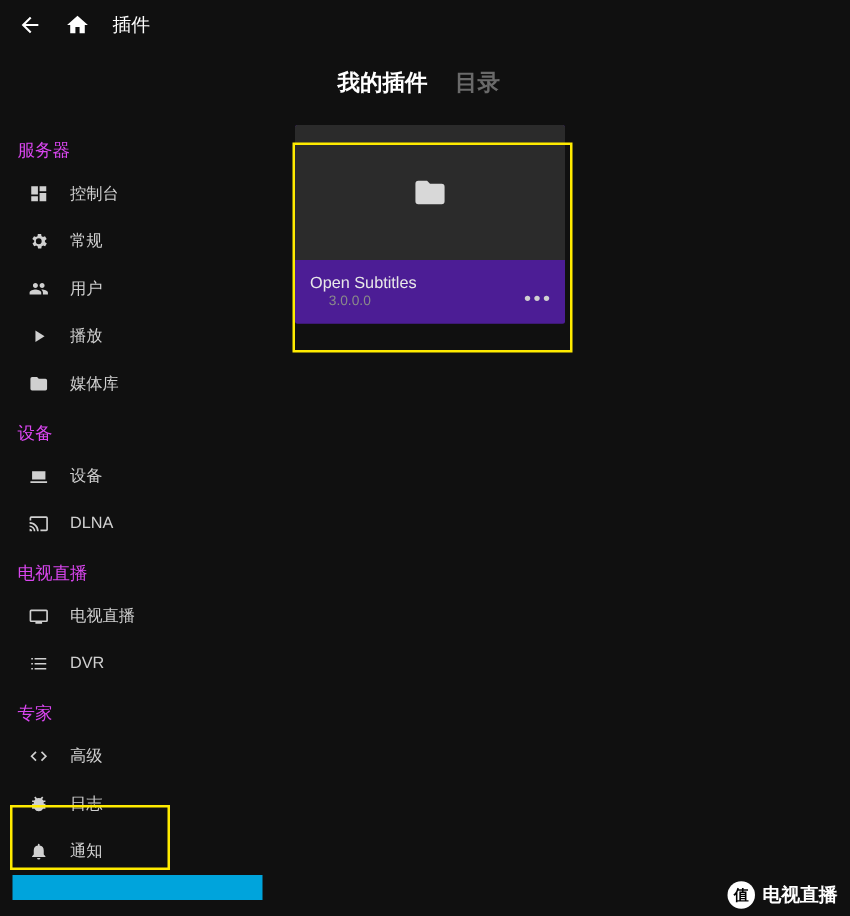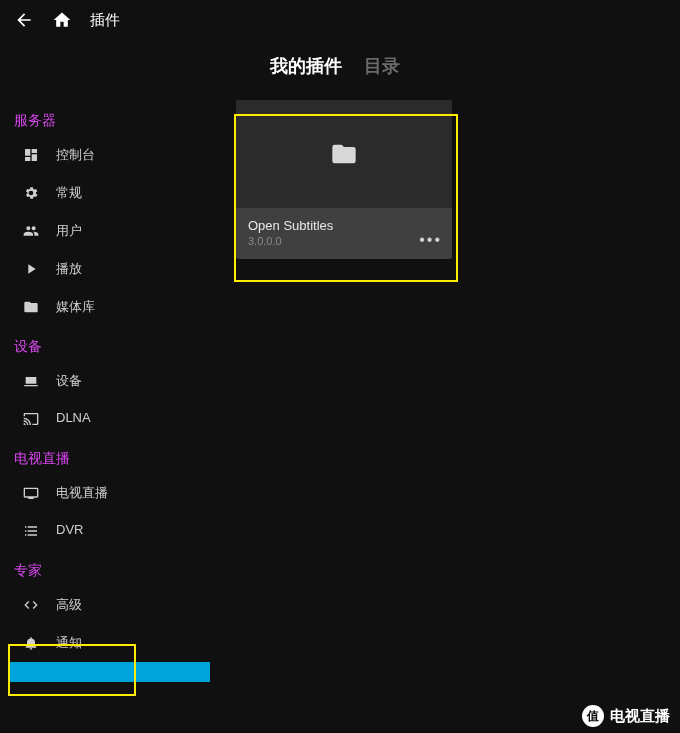--- a/index.html
+++ b/index.html
@@ -95,39 +95,39 @@
       width: 224px;
       height: 168px;
     }
     .content {
       flex: 1;
       padding-left: 26px;
       padding-top: 0;
     }
     .plugin-card {
       width: 216px;
-      background: #404040;
+      background: #4c1d95;
       border-radius: 2px;
       overflow: hidden;
       cursor: pointer;
     }
     .plugin-card .thumb {
       height: 108px;
       background: #2b2b2b;
       display: flex;
       align-items: center;
       justify-content: center;
     }
     .plugin-card .thumb svg { color: #d8d8d8; }
     .plugin-card .info {
       padding: 10px 12px 12px 12px;
       position: relative;
     }
     .plugin-card .name { color: #e8e8e8; font-size: 13px; }
-    .plugin-card .version { color: #8a8a8a; font-size: 11px; margin-top: 2px; }
+    .plugin-card .version { color: #8a8a8a; font-size: 11px; margin-top: 2px; margin-left: 15px; }
     .plugin-card .more {
       position: absolute;
       right: 10px;
       bottom: 10px;
       color: #d0d0d0;
       font-size: 16px;
       letter-spacing: 2px;
       cursor: pointer;
     }
     .watermark {
@@ -263,20 +263,28 @@
       <span class="icon">
           <svg width="16" height="16" viewBox="0 0 24 24" fill="currentColor">
             <path d="M9.4 16.6L4.8 12l4.6-4.6L8 6l-6 6 6 6zM14.6 16.6L19.2 12l-4.6-4.6L16 6l6 6-6 6z"></path>
           </svg>
         </span>
       <span>高级</span>
     </div>
     <div class="side-item">
       <span class="icon">
           <svg width="16" height="16" viewBox="0 0 24 24" fill="currentColor">
+            <path d="M20 8h-2.8a6 6 0 00-1.2-1.7l1.5-1.5-1.4-1.4-2 2A6 6 0 0012 5a6 6 0 00-2.1.4l-2-2L6.5 4.8 8 6.3A6 6 0 006.8 8H4v2h2.1A6.5 6.5 0 006 11v1H4v2h2v1c0 .3 0 .7.1 1H4v2h2.8a6 6 0 0010.4 0H20v-2h-2.1c.1-.3.1-.7.1-1v-1h2v-2h-2v-1c0-.3 0-.7-.1-1H20z"></path>
+          </svg>
+        </span>
+      <span>日志</span>
+    </div>
+    <div class="side-item">
+      <span class="icon">
+          <svg width="16" height="16" viewBox="0 0 24 24" fill="currentColor">
             <path d="M12 22a2 2 0 002-2h-4a2 2 0 002 2zm6-6V11a6 6 0 00-5-5.9V4a1 1 0 10-2 0v1.1A6 6 0 006 11v5l-2 2v1h16v-1z"></path>
           </svg>
         </span>
       <span>通知</span>
     </div>
     <div class="side-item active">
       
       
     </div>
 

